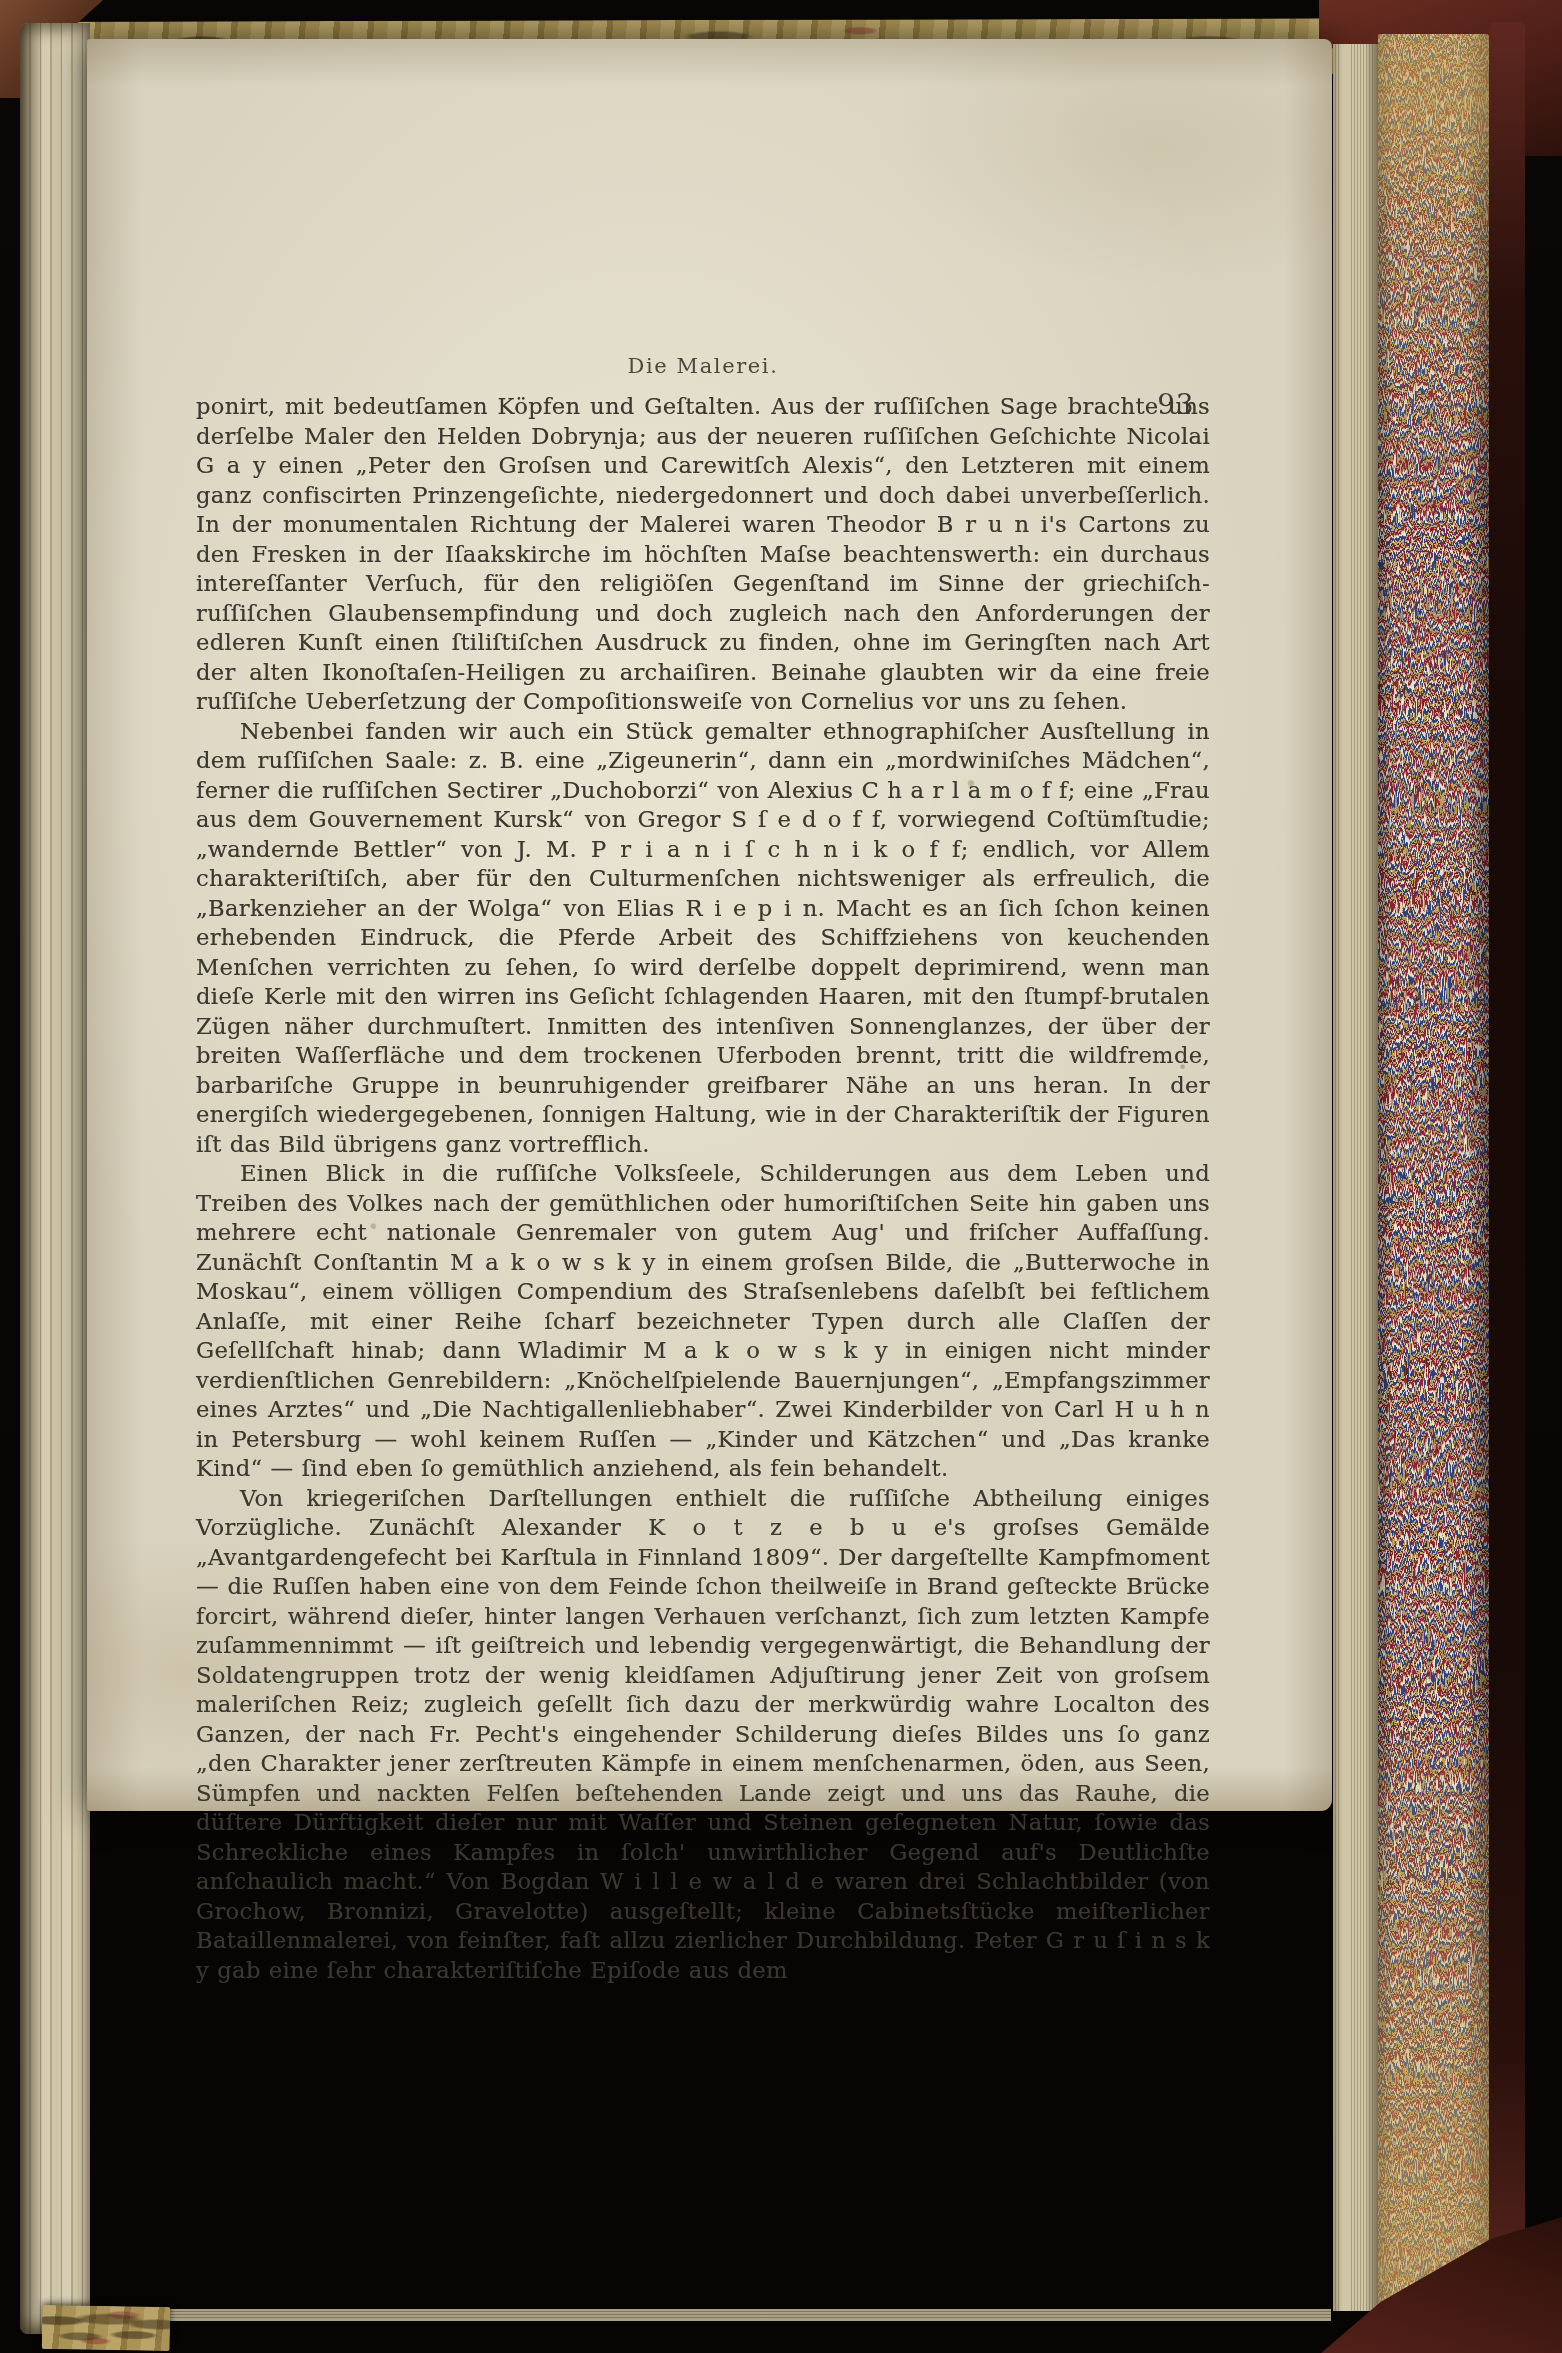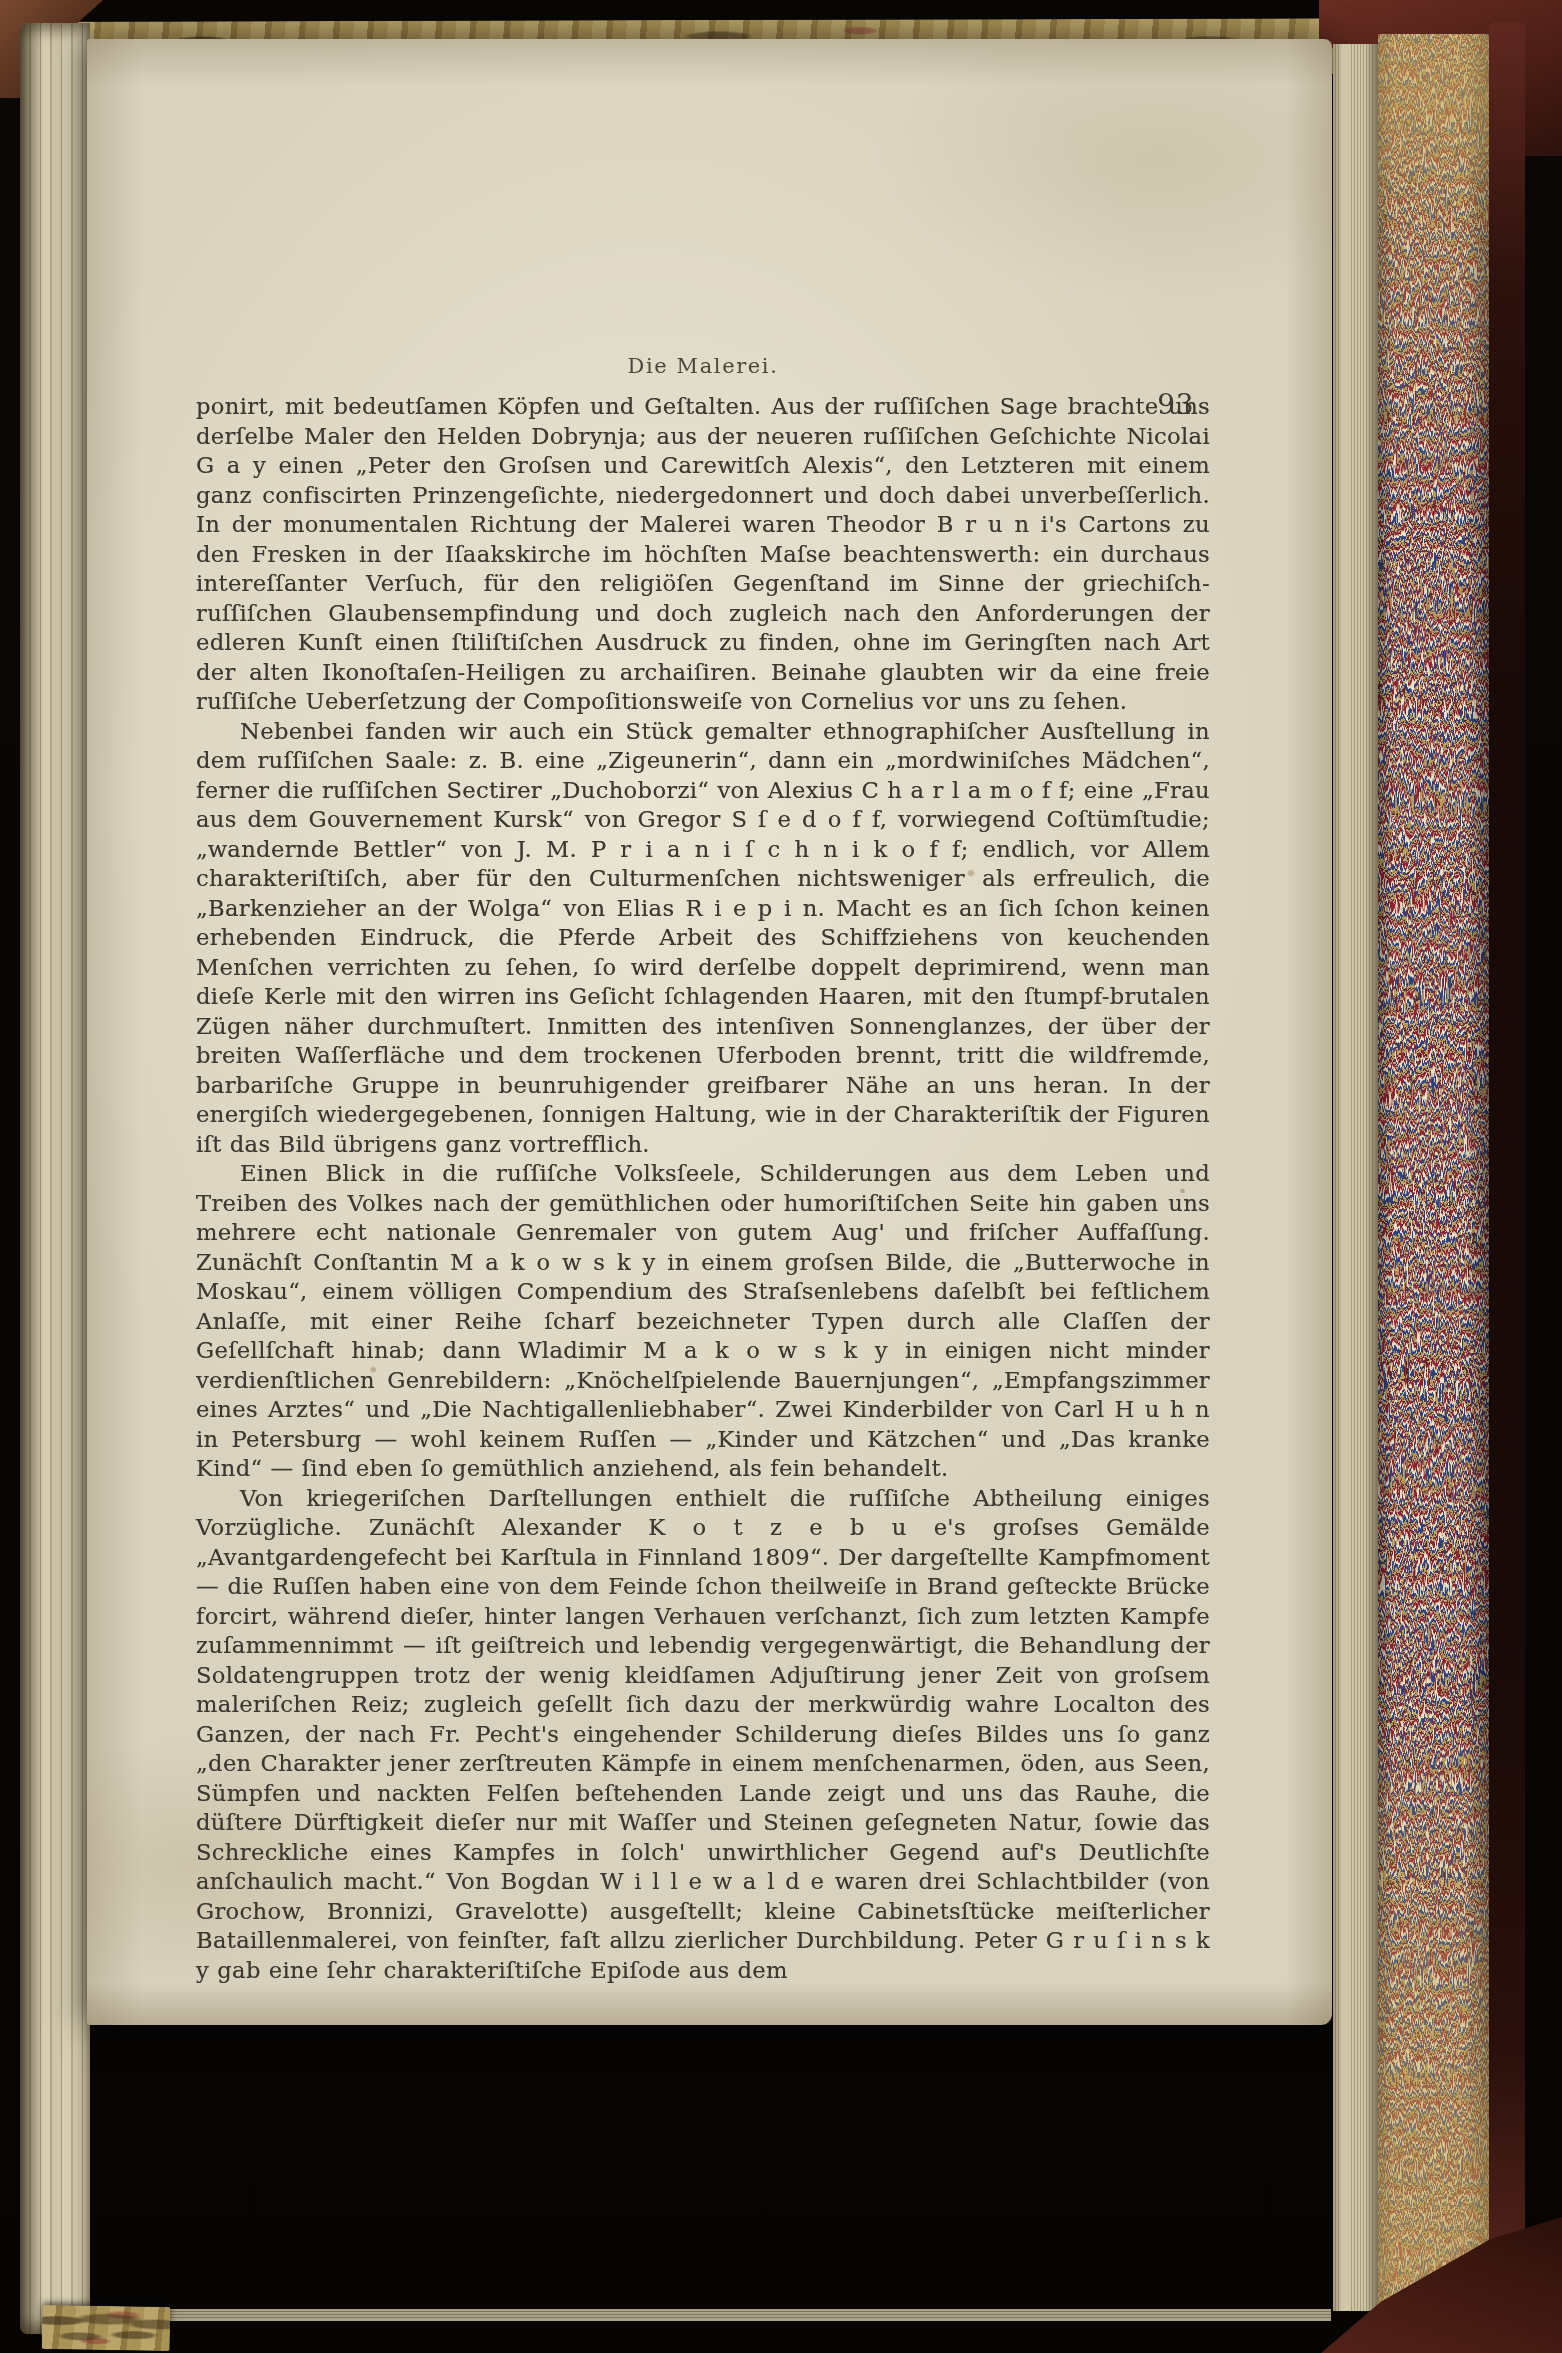--- a/index.html
+++ b/index.html
@@ -58,21 +58,21 @@
     left: 20.3px; top: 23.4px; width: 70px; height: 2311px; border-radius: 7.8px 0 0 7.8px;
     background-image:
       linear-gradient(90deg, rgba(35,26,12,.55) 0, rgba(0,0,0,0) 34%),
       repeating-linear-gradient(90deg, #d6cdb2 0 9.4px, #b0a482 9.4px 11px, #cfc5a8 11px 20.3px, #a3967a 20.3px 21px);
     background-color: #d6cdb2;
     box-shadow: inset 0 7.8px 14px rgba(40,30,10,.5), inset 0 -9.4px 14px rgba(40,30,10,.55);
   }
 
   
   #page {
-    left: 87px; top: 39px; width: 1245px; height: 1986px; border-radius: 3.1px 7.8px 11px 3.1px;
+    left: 87px; top: 39px; width: 1245px; height: 1772px; border-radius: 3.1px 7.8px 11px 3.1px;
     background-color: #d9d2be;
     background-image:
       radial-gradient(937px 1250px at 45% 38%, rgba(255,252,238,.45), rgba(255,252,238,0) 70%),
       radial-gradient(406px 203px at 86% 6%, rgba(150,125,80,.15), transparent 70%),
       radial-gradient(328px 187px at 8% 92%, rgba(150,125,80,.17), transparent 70%),
       radial-gradient(5.5px 5.5px at 71% 42%, rgba(120,90,50,.45) 0 40%, transparent 75%),
       radial-gradient(4.7px 4.7px at 23% 67%, rgba(120,90,50,.40) 0 40%, transparent 75%),
       radial-gradient(3.9px 3.9px at 88% 58%, rgba(120,90,50,.40) 0 40%, transparent 75%),
       linear-gradient(90deg, rgba(110,90,55,.22) 0, rgba(110,90,55,0) 55px),
       linear-gradient(270deg, rgba(110,90,55,.26) 0, rgba(110,90,55,0) 47px),

